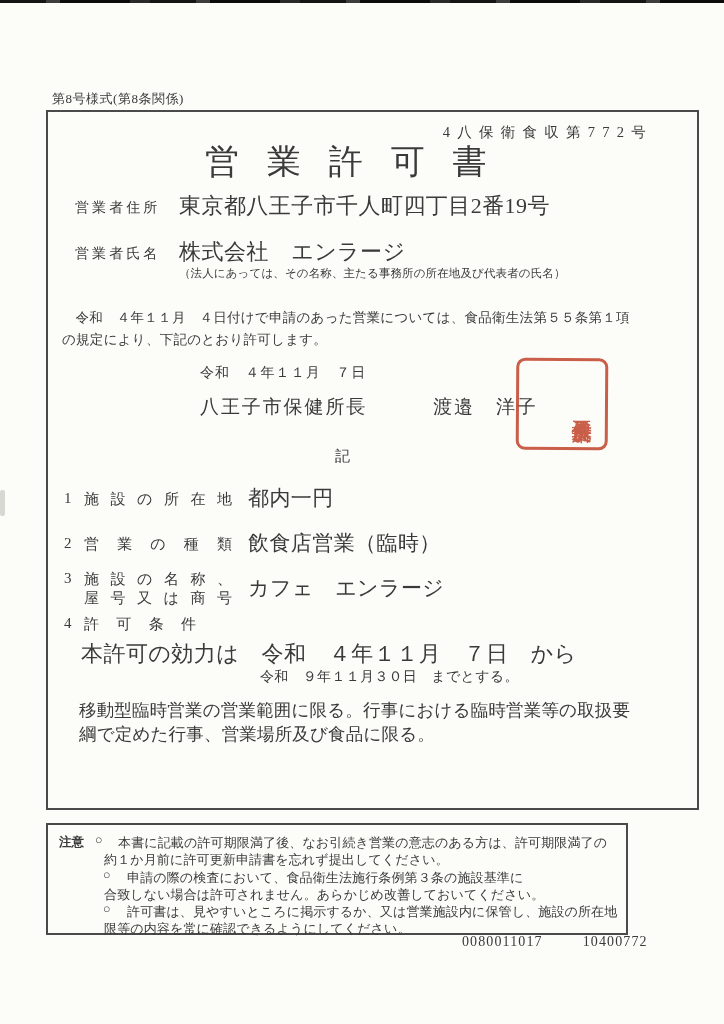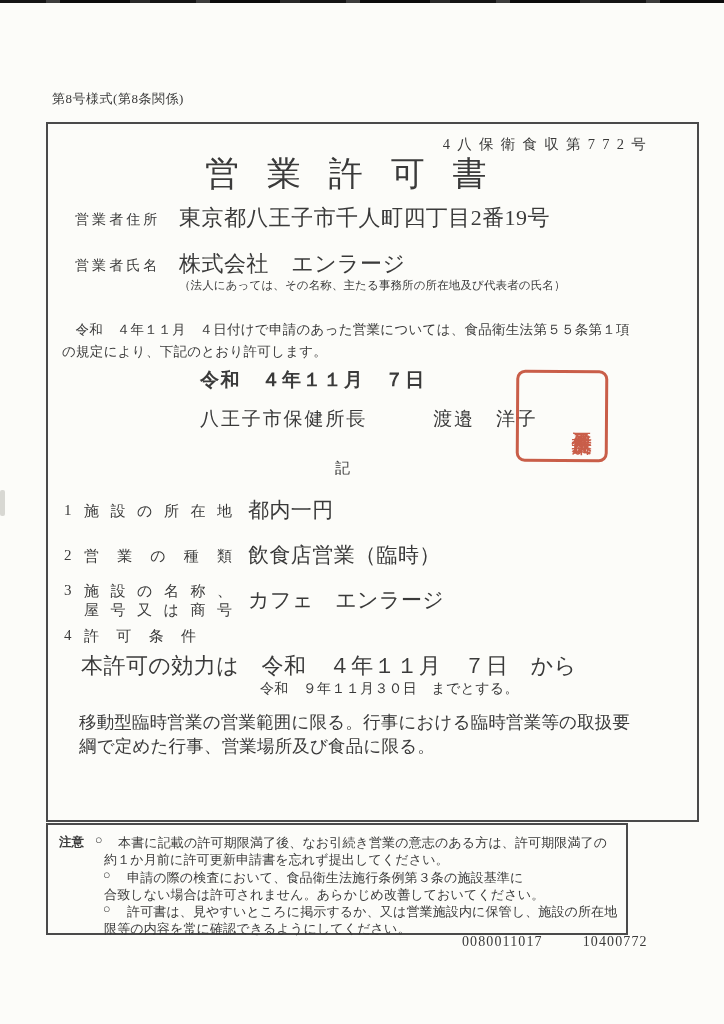--- a/index.html
+++ b/index.html
@@ -20,35 +20,34 @@
     left:0;top:0;width:724px;height:3px;
     background:repeating-linear-gradient(90deg,#151515 0 46px,#3d3d3d 46px 60px,#0c0c0c 60px 130px,#2a2a2a 130px 150px);
   }
   .scan-speck{left:0;top:490px;width:5px;height:26px;background:#b9b9b5;opacity:.55;border-radius:2px;}
 
   .form-number{left:52px;top:90px;font-size:13px;letter-spacing:.04em;}
 
   .main-box{
     left:46px;top:110px;width:653px;height:700px;
     border:2px solid var(--border);
-    margin-top:12px;
   }
   .doc-number{position:absolute;top:11px;right:44px;font-size:14.5px;letter-spacing:.5em;}
   .doc-title{position:absolute;top:27px;left:157px;font-size:34px;letter-spacing:.82em;font-weight:500;}
 
   .op-label{position:absolute;left:27px;font-size:14px;letter-spacing:.22em;}
   .op-value{position:absolute;left:131px;font-size:22px;letter-spacing:.02em;}
   .addr-label{top:87px;} .addr-value{top:79px;}
   .name-label{top:133px;} .name-value{top:125px;}
   .name-note{position:absolute;left:131px;top:154px;font-size:11.5px;letter-spacing:.01em;text-align:center;}
 
   .grant-para{position:absolute;left:14px;top:195px;width:604px;font-size:13.5px;line-height:1.62;letter-spacing:.02em;}
   .grant-para .l1{text-indent:1em;}
 
-  .issue-date{position:absolute;left:152px;top:243px;font-size:19px;letter-spacing:.08em;font-weight:bold;}
+  .issue-date{position:absolute;left:152px;top:252px;font-size:14px;letter-spacing:.08em;}
   .signer{position:absolute;left:152px;top:282px;font-size:19px;letter-spacing:.1em;display:flex;gap:66px;}
 
   .seal{
     position:absolute;left:468px;top:246px;width:92px;height:92px;
     border:3px solid var(--seal-red);border-radius:9px;
     color:var(--seal-red);
     writing-mode:vertical-rl;
     font-size:20.5px;line-height:2.15;letter-spacing:.02em;
     padding:3px 1px 0 0;
     text-align:center;

